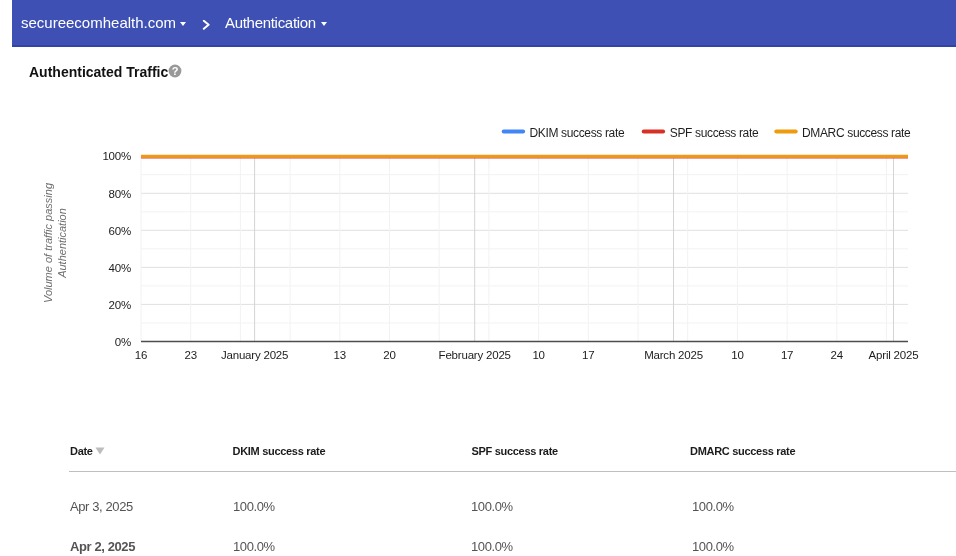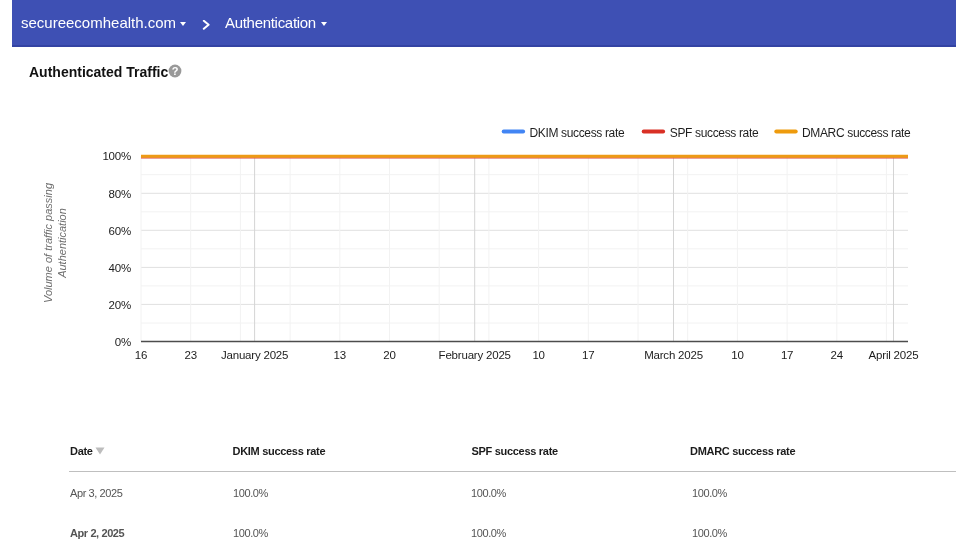--- a/index.html
+++ b/index.html
@@ -3,21 +3,21 @@
 <meta charset="utf-8">
 <style>
   html,body{margin:0;padding:0;}
   body{width:956px;height:556px;background:#ffffff;font-family:"Liberation Sans",sans-serif;position:relative;overflow:hidden;}
   .topbar{position:absolute;left:12px;top:0;width:956px;height:45px;background:#3e50b4;border-bottom:2px solid #3343a3;padding-left:20px;}
   .tb-text{position:absolute;color:#ffffff;font-size:15px;top:14px;}
   .caret{position:absolute;width:0;height:0;border-left:3.5px solid transparent;border-right:3.5px solid transparent;border-top:4.5px solid #ffffff;}
   .heading{position:absolute;left:29px;top:64px;font-size:14px;font-weight:bold;color:#111111;letter-spacing:0px;}
   .cell{position:absolute;font-size:12px;white-space:nowrap;}
   .th{font-weight:bold;color:#1b1b1b;font-size:11px;letter-spacing:-0.3px;}
-  .td{color:#545454;font-size:11px;letter-spacing:-0.4px;}
+  .td{color:#545454;font-size:13px;letter-spacing:-0.4px;margin-top:12px;}
 </style>
 </head>
 <body>
   <div class="topbar">
     <span class="tb-text" style="left:9px;">secureecomhealth.com</span>
     <span class="caret" style="left:168px;top:22px;"></span>
     <svg style="position:absolute;left:190px;top:20px;" width="10" height="10" viewBox="0 0 10 10">
       <path d="M1.8 0.8 L6.6 4.8 L1.8 8.8" fill="none" stroke="#ffffff" stroke-width="2" stroke-linecap="round" stroke-linejoin="round"></path>
     </svg>
     <span class="tb-text" style="left:213px;letter-spacing:-0.3px;">Authentication</span>

